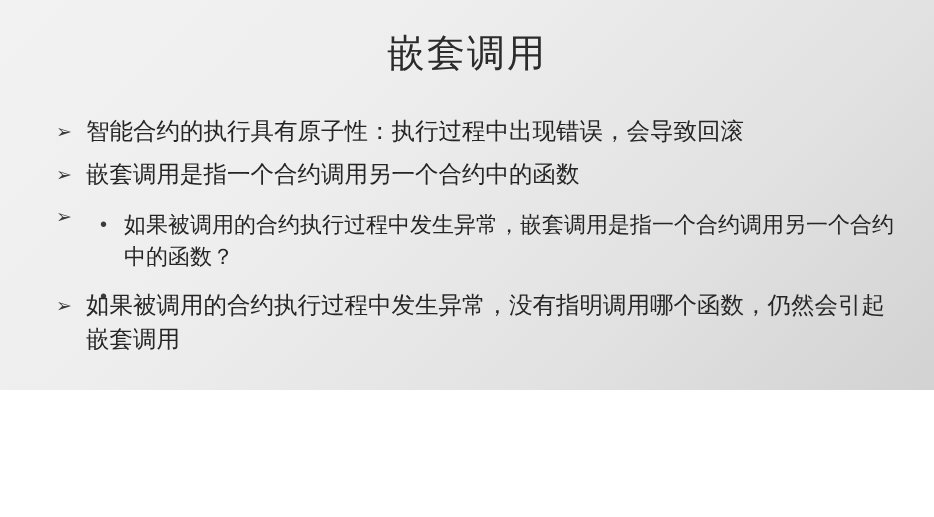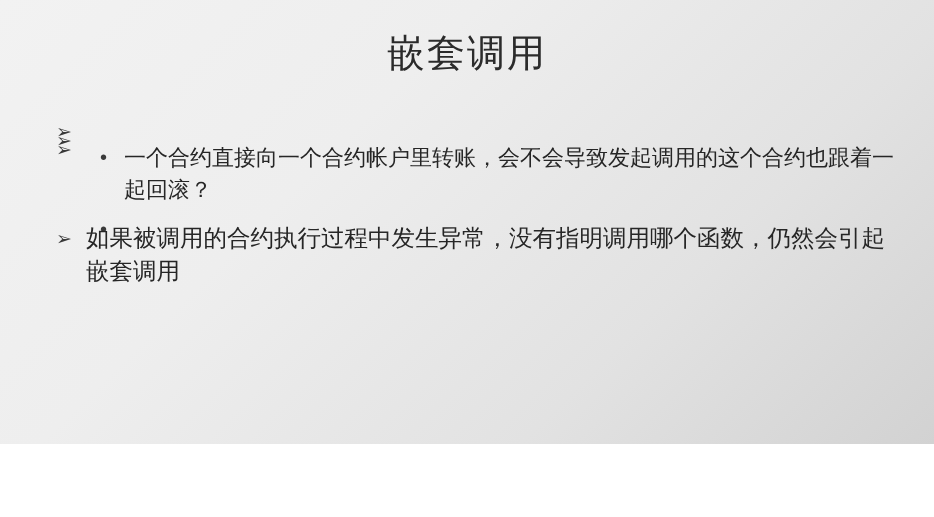--- a/index.html
+++ b/index.html
@@ -8,21 +8,21 @@
   }
   body {
     width: 934px;
     height: 517px;
     overflow: hidden;
     font-family: "Liberation Sans", sans-serif;
   }
   .slide {
     position: relative;
     width: 934px;
-    height: 444px;
+    height: 390px;
     box-sizing: border-box;
     background: linear-gradient(135deg, #f2f2f2 0%, #eeeeee 35%, #e2e2e2 70%, #d2d2d2 100%);
     overflow: hidden;
   }
   .slide-title {
     text-align: center;
     font-family: "Liberation Serif", serif;
     font-size: 38px;
     color: #2b2b2b;
     letter-spacing: 2px;
@@ -76,33 +76,35 @@
 </style>
 </head>
 <body>
 
 <div class="slide">
   <h1 class="slide-title">嵌套调用</h1>
   <div class="body">
 
     <div class="bullet-l1">
       <span class="marker">➢</span>
+      <span class="btext">智能合约的执行具有原子性：执行过程中出现错误，会导致回滚</span>
     </div>
 
     <div class="bullet-l1">
       <span class="marker">➢</span>
+      <span class="btext">嵌套调用是指一个合约调用另一个合约中的函数</span>
     </div>
 
     <div class="bullet-l1">
       <span class="marker">➢</span>
     </div>
 
     <div class="bullet-l2">
       <span class="marker">•</span>
-      <span class="btext">一个合约直接向一个合约帐户里转账，会不会导致发起调用的这个合约也跟着一起回滚？</span>
+      <span class="btext">如果被调用的合约执行过程中发生异常，嵌套调用是指一个合约调用另一个合约中的函数？</span>
     </div>
 
     <div class="bullet-l2">
       <span class="marker">•</span>
     </div>
 
     <div class="bullet-l1">
       <span class="marker">➢</span>
       <span class="btext">如果被调用的合约执行过程中发生异常，没有指明调用哪个函数，仍然会引起嵌套调用</span>
     </div>

